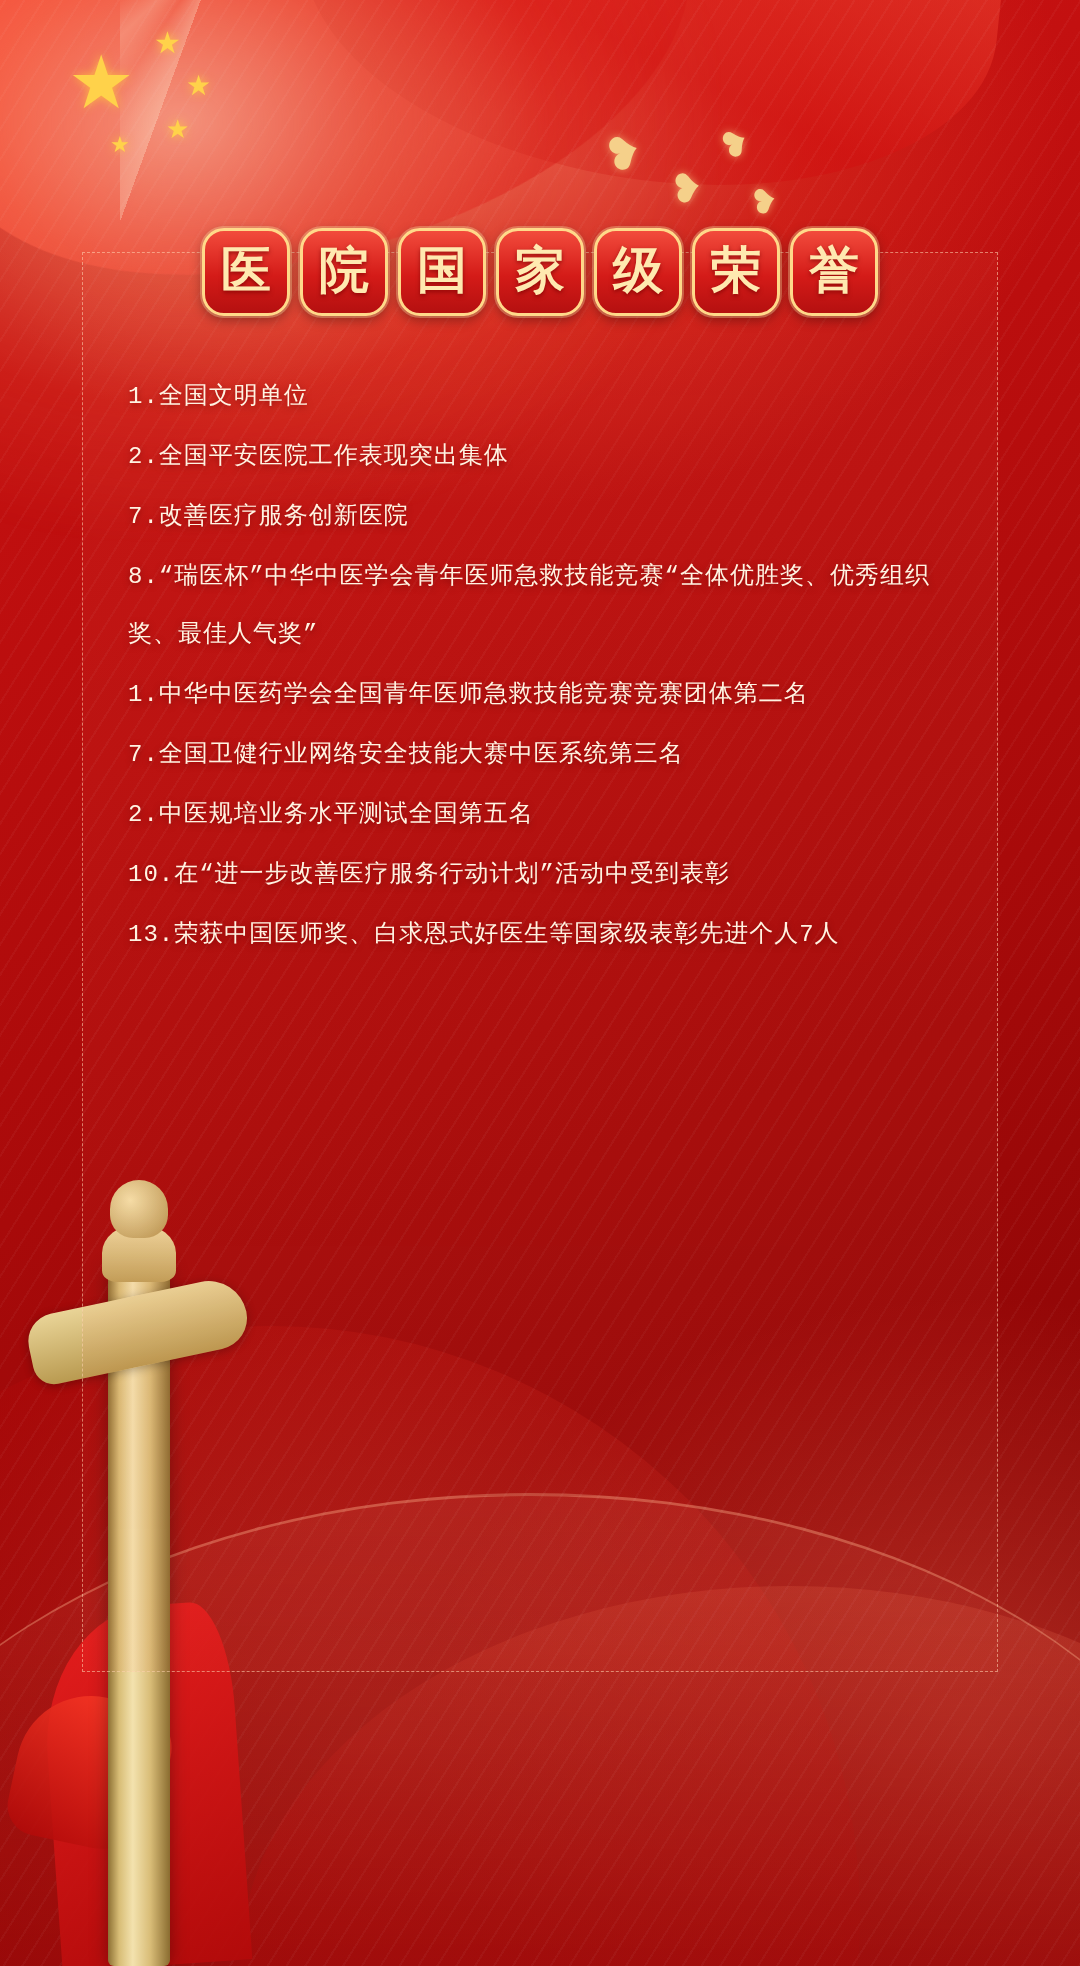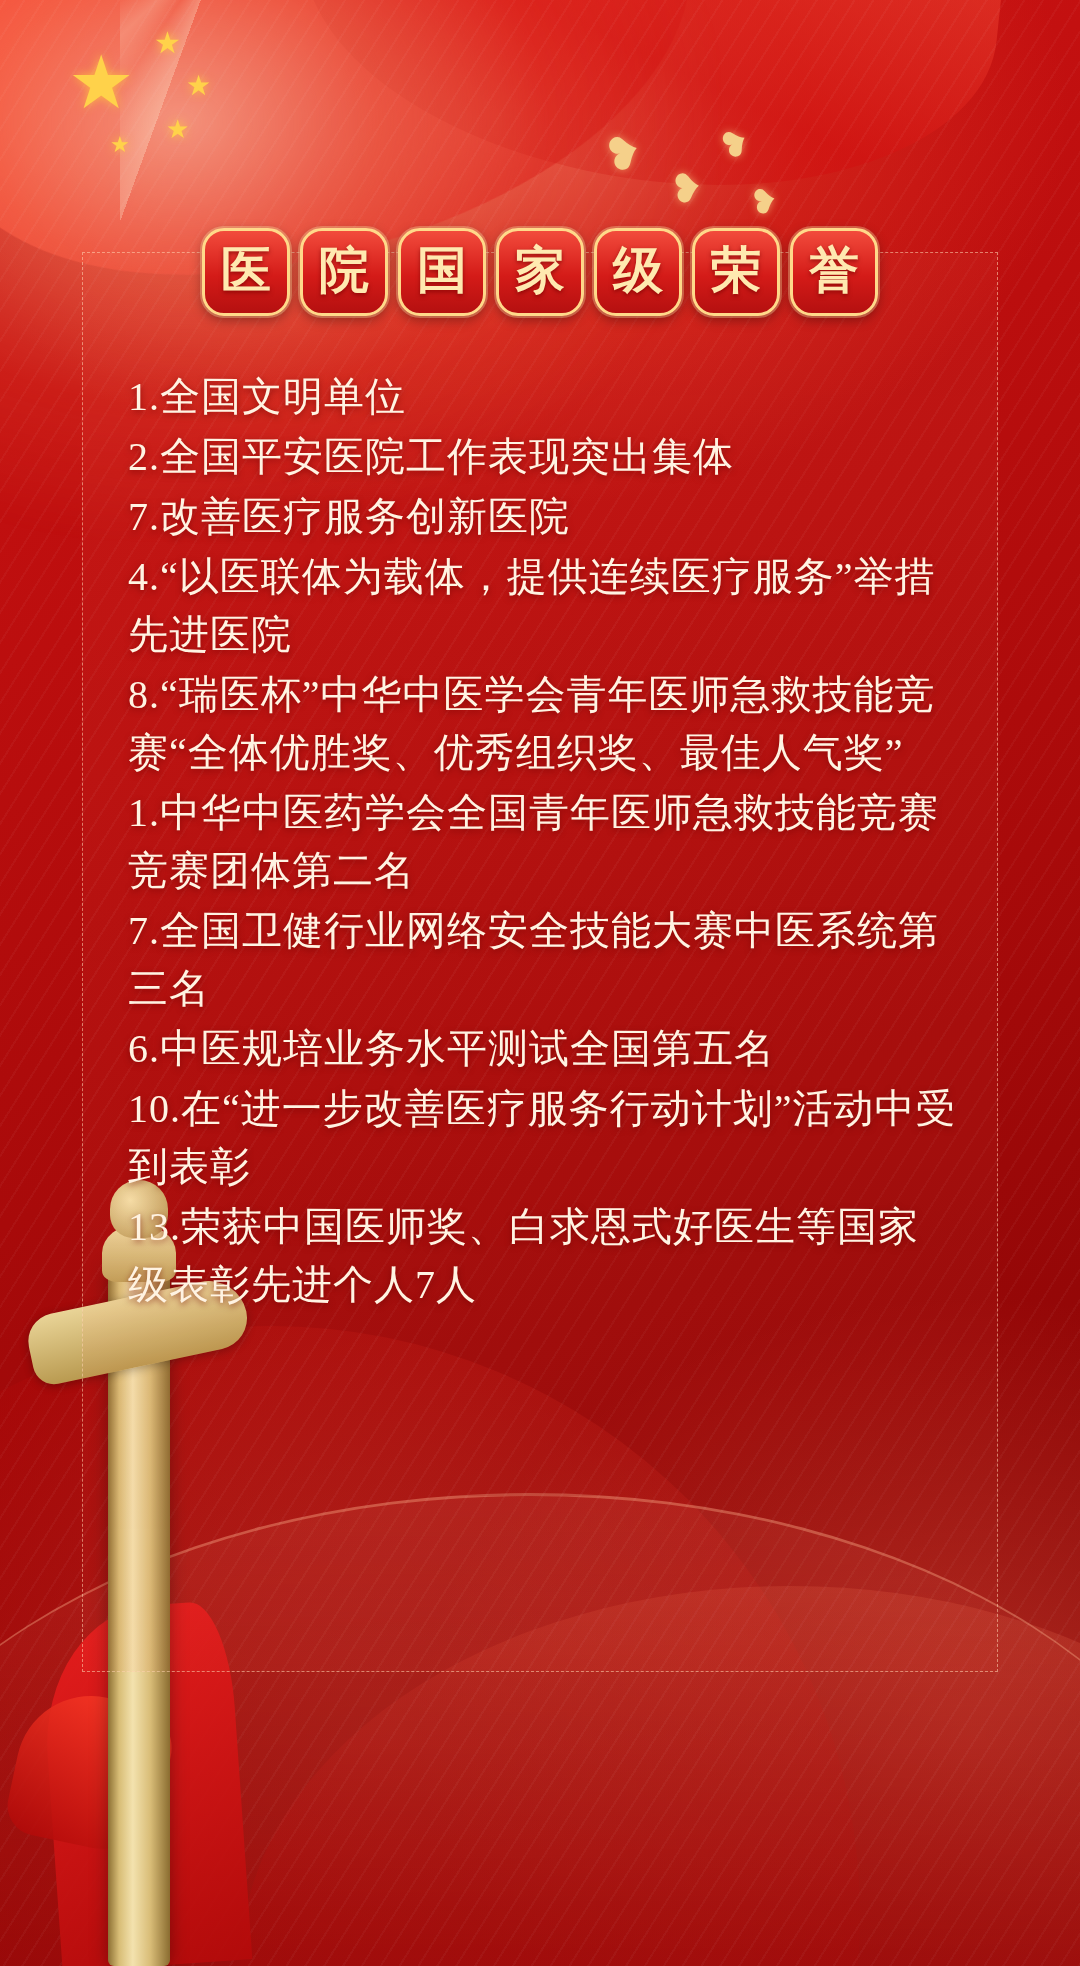--- a/index.html
+++ b/index.html
@@ -244,25 +244,25 @@
   
   .list {
     position: absolute;
     left: 128px;
     top: 368px;
     width: 830px;
     z-index: 5;
   }
   .item {
     color: #fff3e2;
-    font-size: 40px;
+    font-size: 24px;
     line-height: 58px;
     letter-spacing: 1px;
     text-shadow: 0 2px 6px rgba(110,0,0,0.65);
-    font-family: Liberation Serif, serif;
+    font-family: Liberation Mono, monospace;
     margin-bottom: 2px;
     white-space: pre-wrap;
   }
 </style>
 </head>
 <body>
 
 <div id="poster">
 
   <div class="arc1"></div>
@@ -308,22 +308,21 @@
     <div class="title-char">家</div>
     <div class="title-char">级</div>
     <div class="title-char">荣</div>
     <div class="title-char">誉</div>
   </div>
 
   <div class="list">
     <div class="item">1.全国文明单位</div>
     <div class="item">2.全国平安医院工作表现突出集体</div>
     <div class="item">7.改善医疗服务创新医院</div>
-    <div class="item">4.“以医联体为载体，提供连续医疗服务”举措先进医院</div>
     <div class="item">8.“瑞医杯”中华中医学会青年医师急救技能竞赛“全体优胜奖、优秀组织奖、最佳人气奖”</div>
     <div class="item">1.中华中医药学会全国青年医师急救技能竞赛竞赛团体第二名</div>
     <div class="item">7.全国卫健行业网络安全技能大赛中医系统第三名</div>
-    <div class="item">6.中医规培业务水平测试全国第五名</div>
+    <div class="item">2.中医规培业务水平测试全国第五名</div>
     <div class="item">10.在“进一步改善医疗服务行动计划”活动中受到表彰</div>
     <div class="item">13.荣获中国医师奖、白求恩式好医生等国家级表彰先进个人7人</div>
   </div>
 
 </div>
 
 </body></html>

